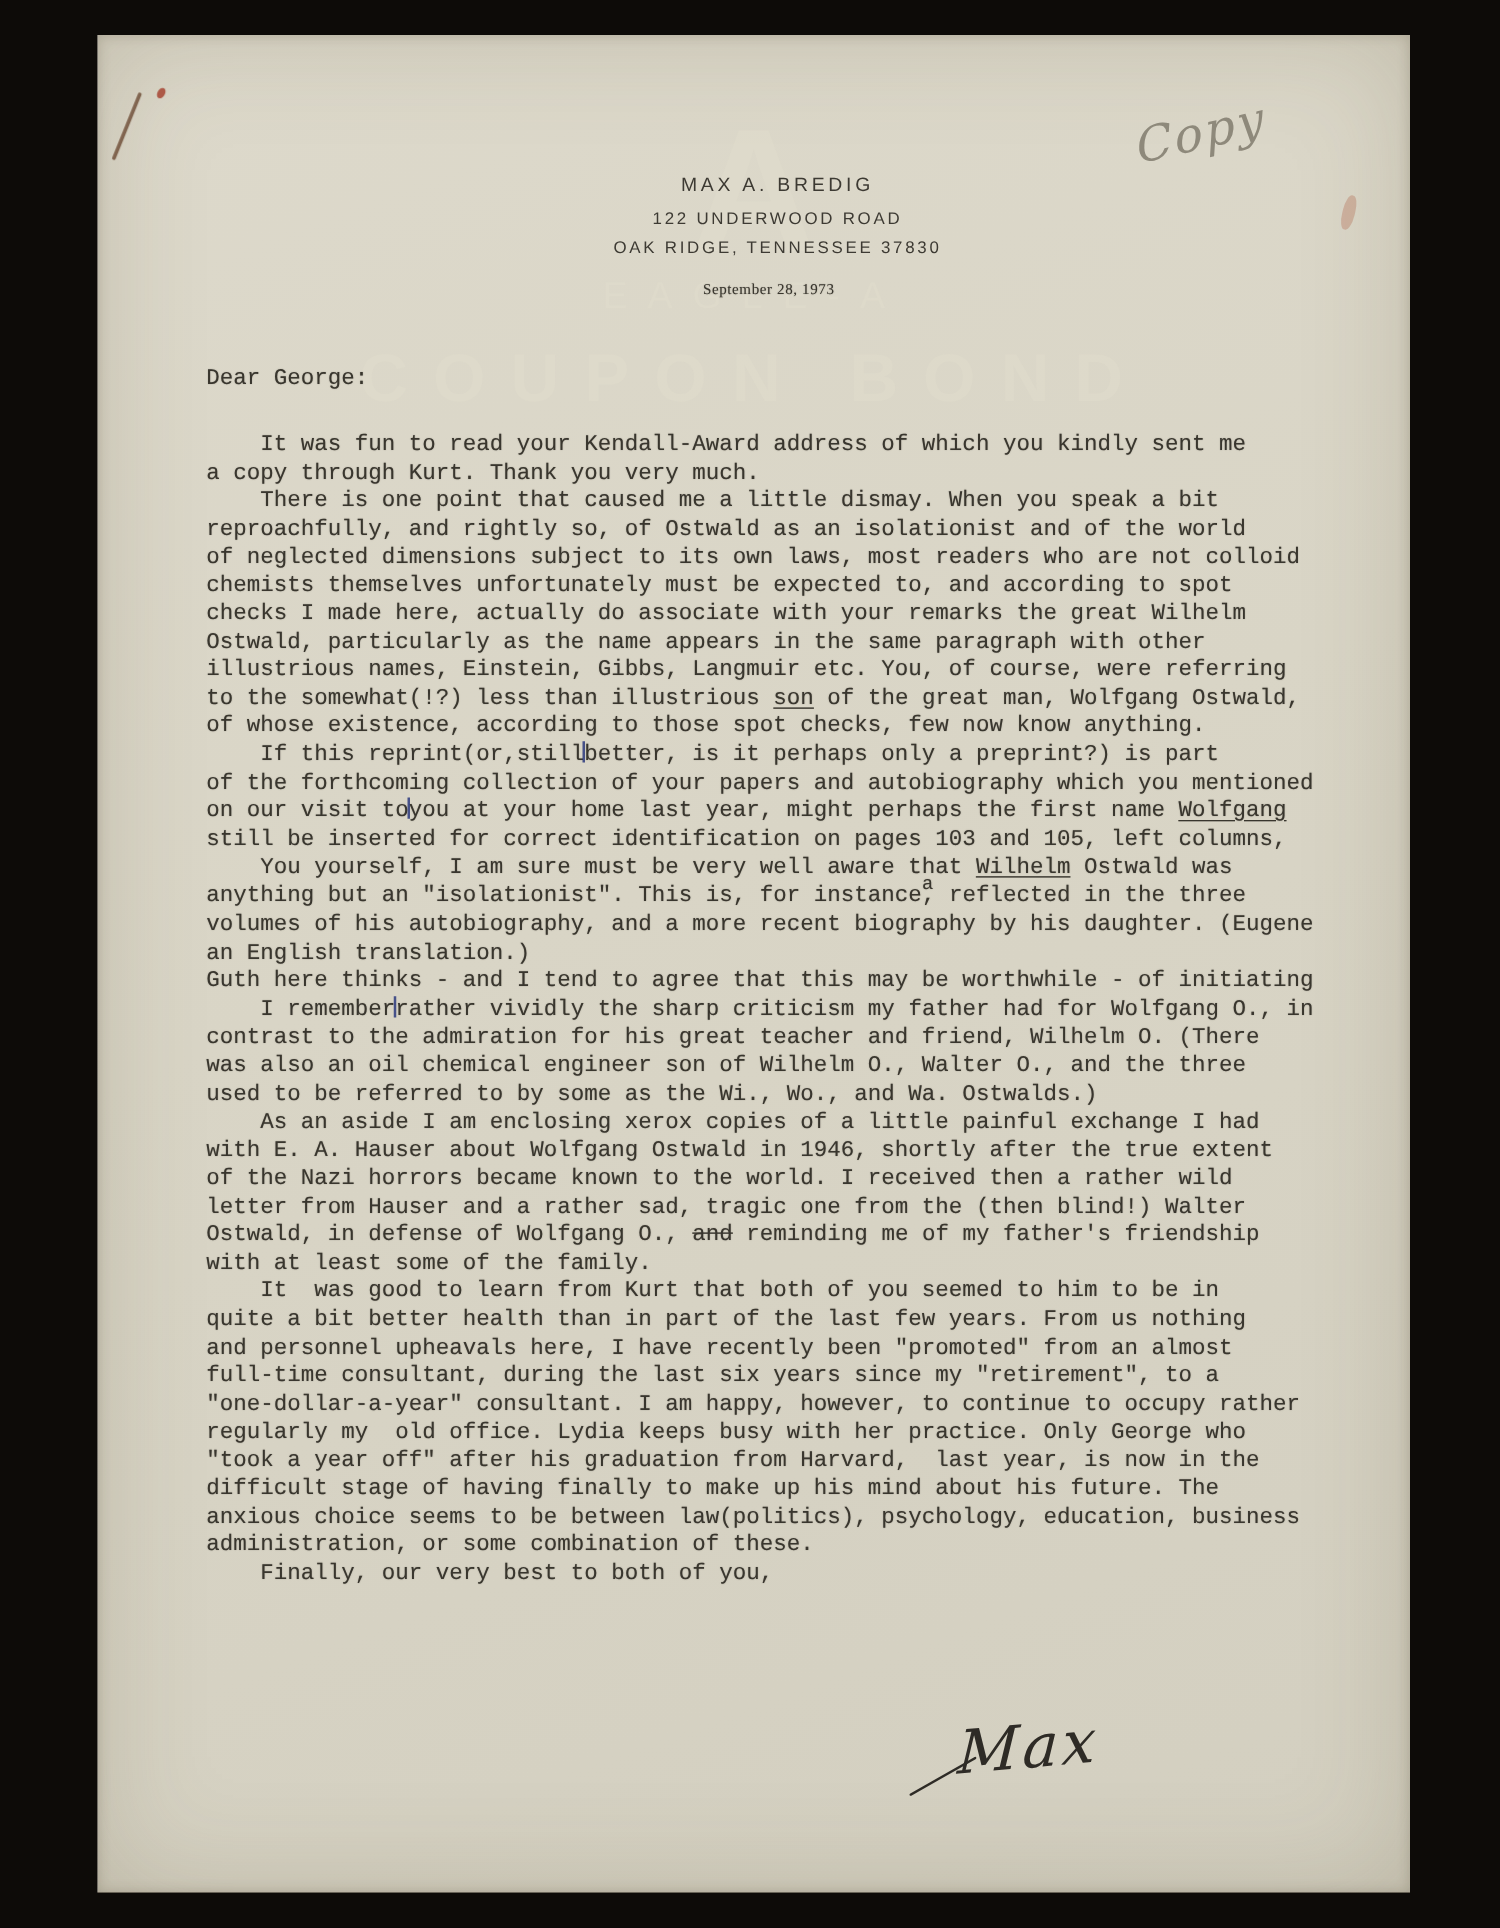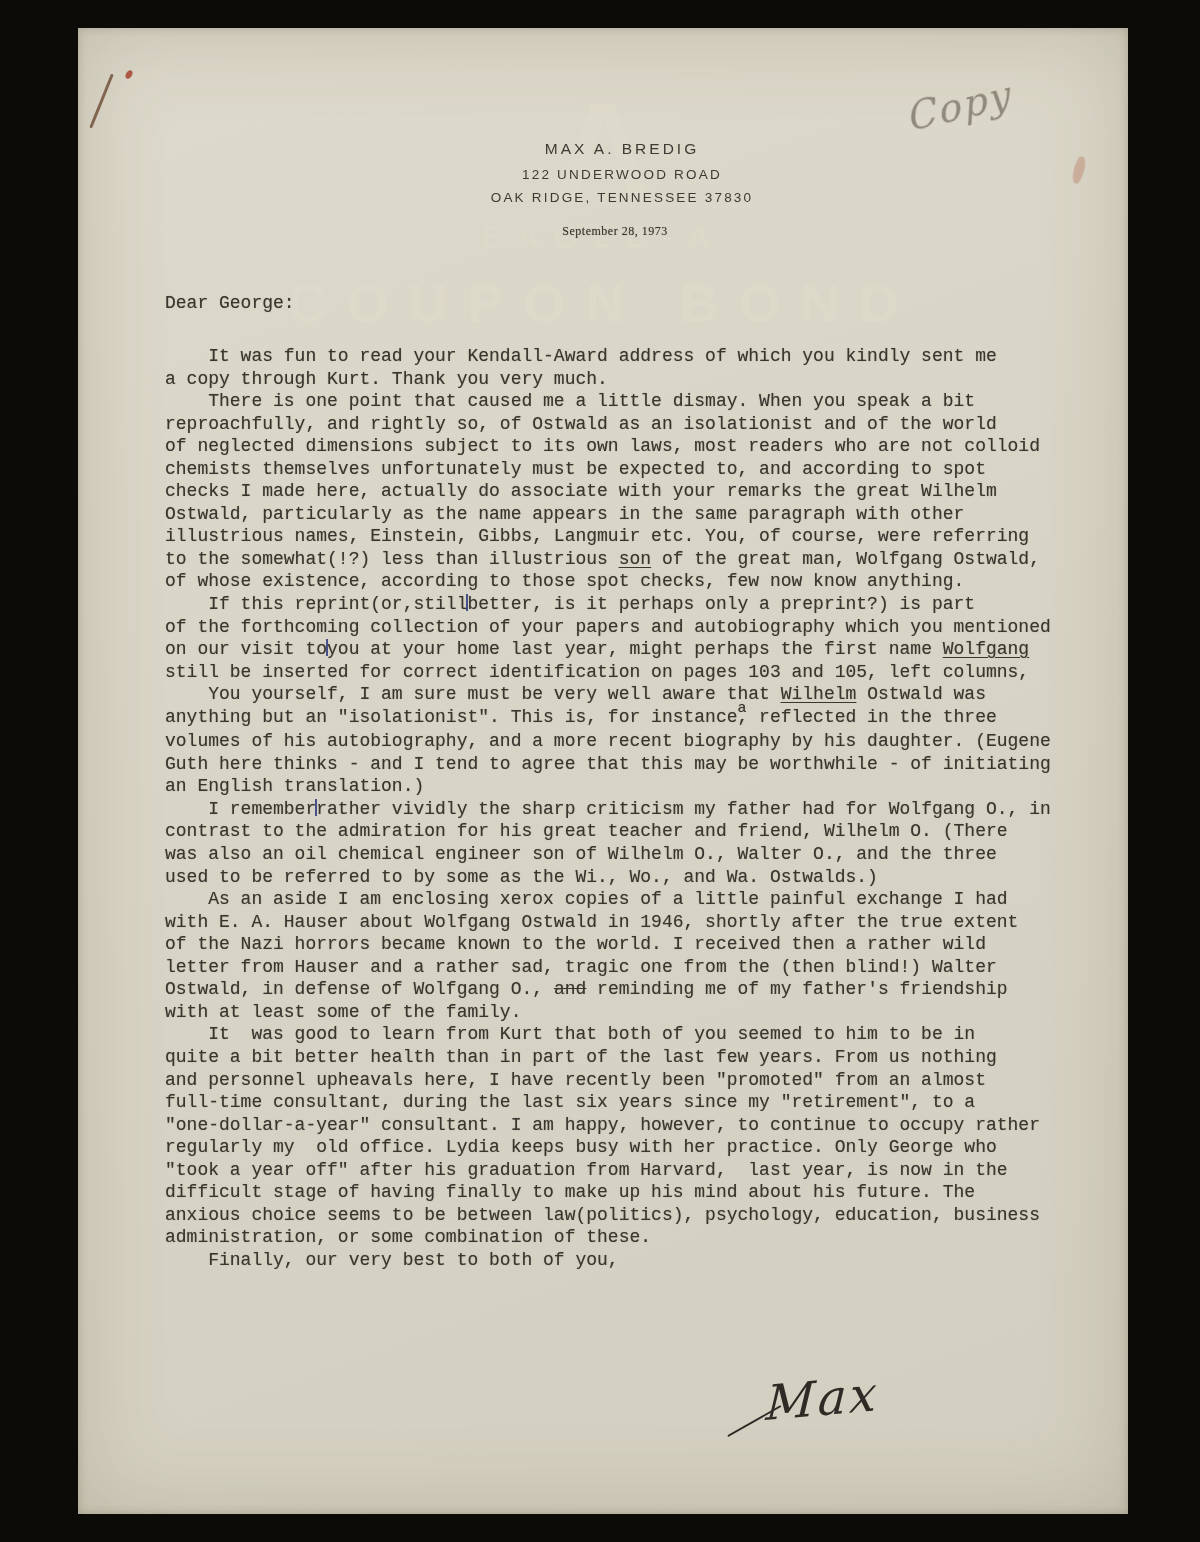--- a/index.html
+++ b/index.html
@@ -129,22 +129,22 @@
         <div class="paragraph">
           <div class="line">    If this reprint(or,still<span class="pen-tick"></span>better, is it perhaps only a preprint?) is part</div>
           <div class="line">of the forthcoming collection of your papers and autobiography which you mentioned</div>
           <div class="line">on our visit to<span class="pen-tick"></span>you at your home last year, might perhaps the first name <u>Wolfgang</u></div>
           <div class="line">still be inserted for correct identification on pages 103 and 105, left columns,</div>
         </div>
         <div class="paragraph">
           <div class="line">    You yourself, I am sure must be very well aware that <u>Wilhelm</u> Ostwald was</div>
           <div class="line">anything but an "isolationist". This is, for instance<span class="insert-above">a</span>, reflected in the three</div>
           <div class="line">volumes of his autobiography, and a more recent biography by his daughter. (Eugene</div>
+          <div class="line">an English translation.)</div>
           <div class="line">Guth here thinks - and I tend to agree that this may be worthwhile - of initiating</div>
-          <div class="line">an English translation.)</div>
         </div>
         <div class="paragraph">
           <div class="line">    I remember<span class="pen-tick"></span>rather vividly the sharp criticism my father had for Wolfgang O., in</div>
           <div class="line">contrast to the admiration for his great teacher and friend, Wilhelm O. (There</div>
           <div class="line">was also an oil chemical engineer son of Wilhelm O., Walter O., and the three</div>
           <div class="line">used to be referred to by some as the Wi., Wo., and Wa. Ostwalds.)</div>
         </div>
         <div class="paragraph">
           <div class="line">    As an aside I am enclosing xerox copies of a little painful exchange I had</div>
           <div class="line">with E. A. Hauser about Wolfgang Ostwald in 1946, shortly after the true extent</div>

